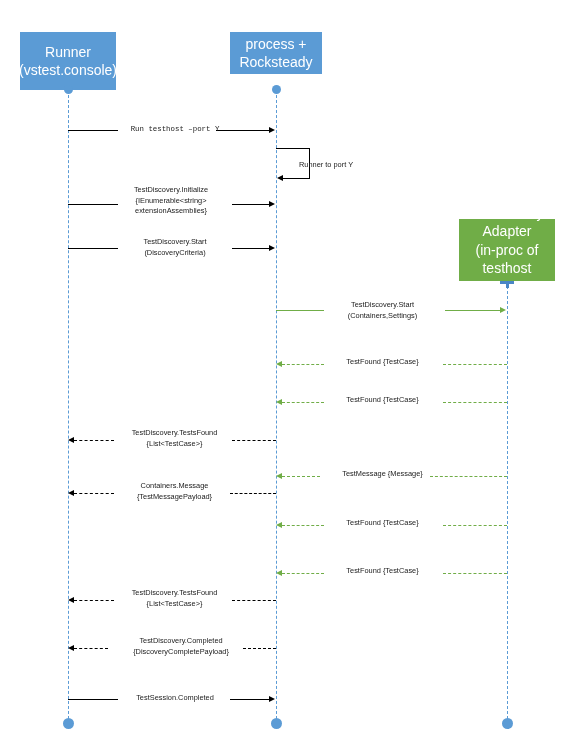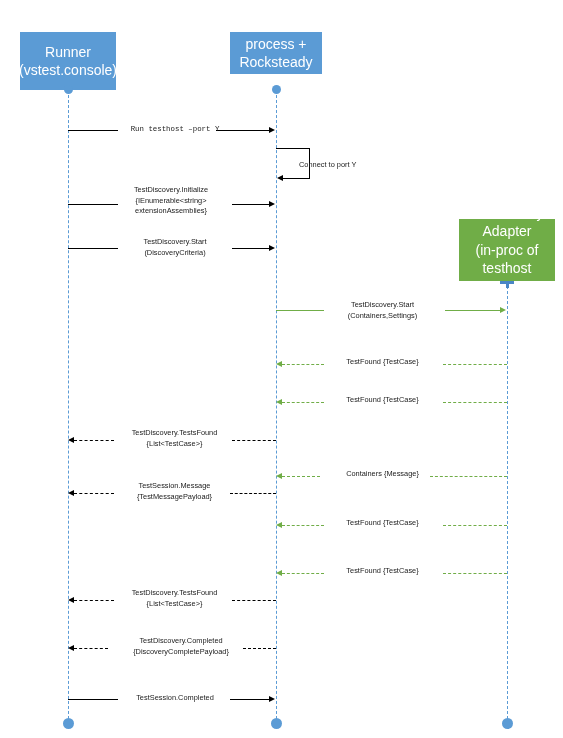--- a/index.html
+++ b/index.html
@@ -74,21 +74,21 @@
     <div class="seg solid-b" style="left:216px;top:130px;width:54px;"></div>
     <div class="head r-b" style="left:269px;top:126.5px;"></div>
     <div class="msg-label" style="left:100px;top:124px;width:150px;font-family:Liberation Mono, monospace;">Run testhost –port Y</div>
   </div>
 
   <div>
     <div class="seg solid-b" style="left:276px;top:148px;width:34px;"></div>
     <div class="vseg solid-b" style="left:309px;top:148px;height:30px;"></div>
     <div class="seg solid-b" style="left:283px;top:178px;width:27px;"></div>
     <div class="head l-b" style="left:276.5px;top:174.5px;"></div>
-    <div class="msg-label" style="left:299px;top:160px;width:110px;text-align:left;">Connect to port Y</div>
+    <div class="msg-label" style="left:299px;top:160px;width:110px;text-align:left;">Runner to port Y</div>
   </div>
 
   <div>
     <div class="seg solid-b" style="left:68px;top:204px;width:50px;"></div>
     <div class="seg solid-b" style="left:232px;top:204px;width:38px;"></div>
     <div class="head r-b" style="left:269px;top:200.5px;"></div>
     <div class="msg-label" style="left:96px;top:185px;width:150px;">TestDiscovery.Initialize
 {IEnumerable&lt;string&gt;
 extensionAssemblies}</div>
   </div>
@@ -128,28 +128,28 @@
     <div class="seg dash-b" style="left:74px;top:440px;width:40px;"></div>
     <div class="seg dash-b" style="left:232px;top:440px;width:44px;"></div>
     <div class="msg-label" style="left:97px;top:428px;width:155px;">TestDiscovery.TestsFound
 {List&lt;TestCase&gt;}</div>
   </div>
 
   <div>
     <div class="head l-g" style="left:276px;top:472.5px;"></div>
     <div class="seg dash-g" style="left:282px;top:476px;width:38px;"></div>
     <div class="seg dash-g" style="left:430px;top:476px;width:77px;"></div>
-    <div class="msg-label" style="left:305px;top:469px;width:155px;">Containers {Message}</div>
+    <div class="msg-label" style="left:305px;top:469px;width:155px;">TestMessage {Message}</div>
   </div>
 
   <div>
     <div class="head l-b" style="left:68px;top:489.5px;"></div>
     <div class="seg dash-b" style="left:74px;top:493px;width:40px;"></div>
     <div class="seg dash-b" style="left:230px;top:493px;width:46px;"></div>
-    <div class="msg-label" style="left:97px;top:481px;width:155px;">TestSession.Message
+    <div class="msg-label" style="left:97px;top:481px;width:155px;">Containers.Message
 {TestMessagePayload}</div>
   </div>
 
   <div>
     <div class="head l-g" style="left:276px;top:521.5px;"></div>
     <div class="seg dash-g" style="left:282px;top:525px;width:42px;"></div>
     <div class="seg dash-g" style="left:443px;top:525px;width:64px;"></div>
     <div class="msg-label" style="left:305px;top:518px;width:155px;">TestFound {TestCase}</div>
   </div>
 

